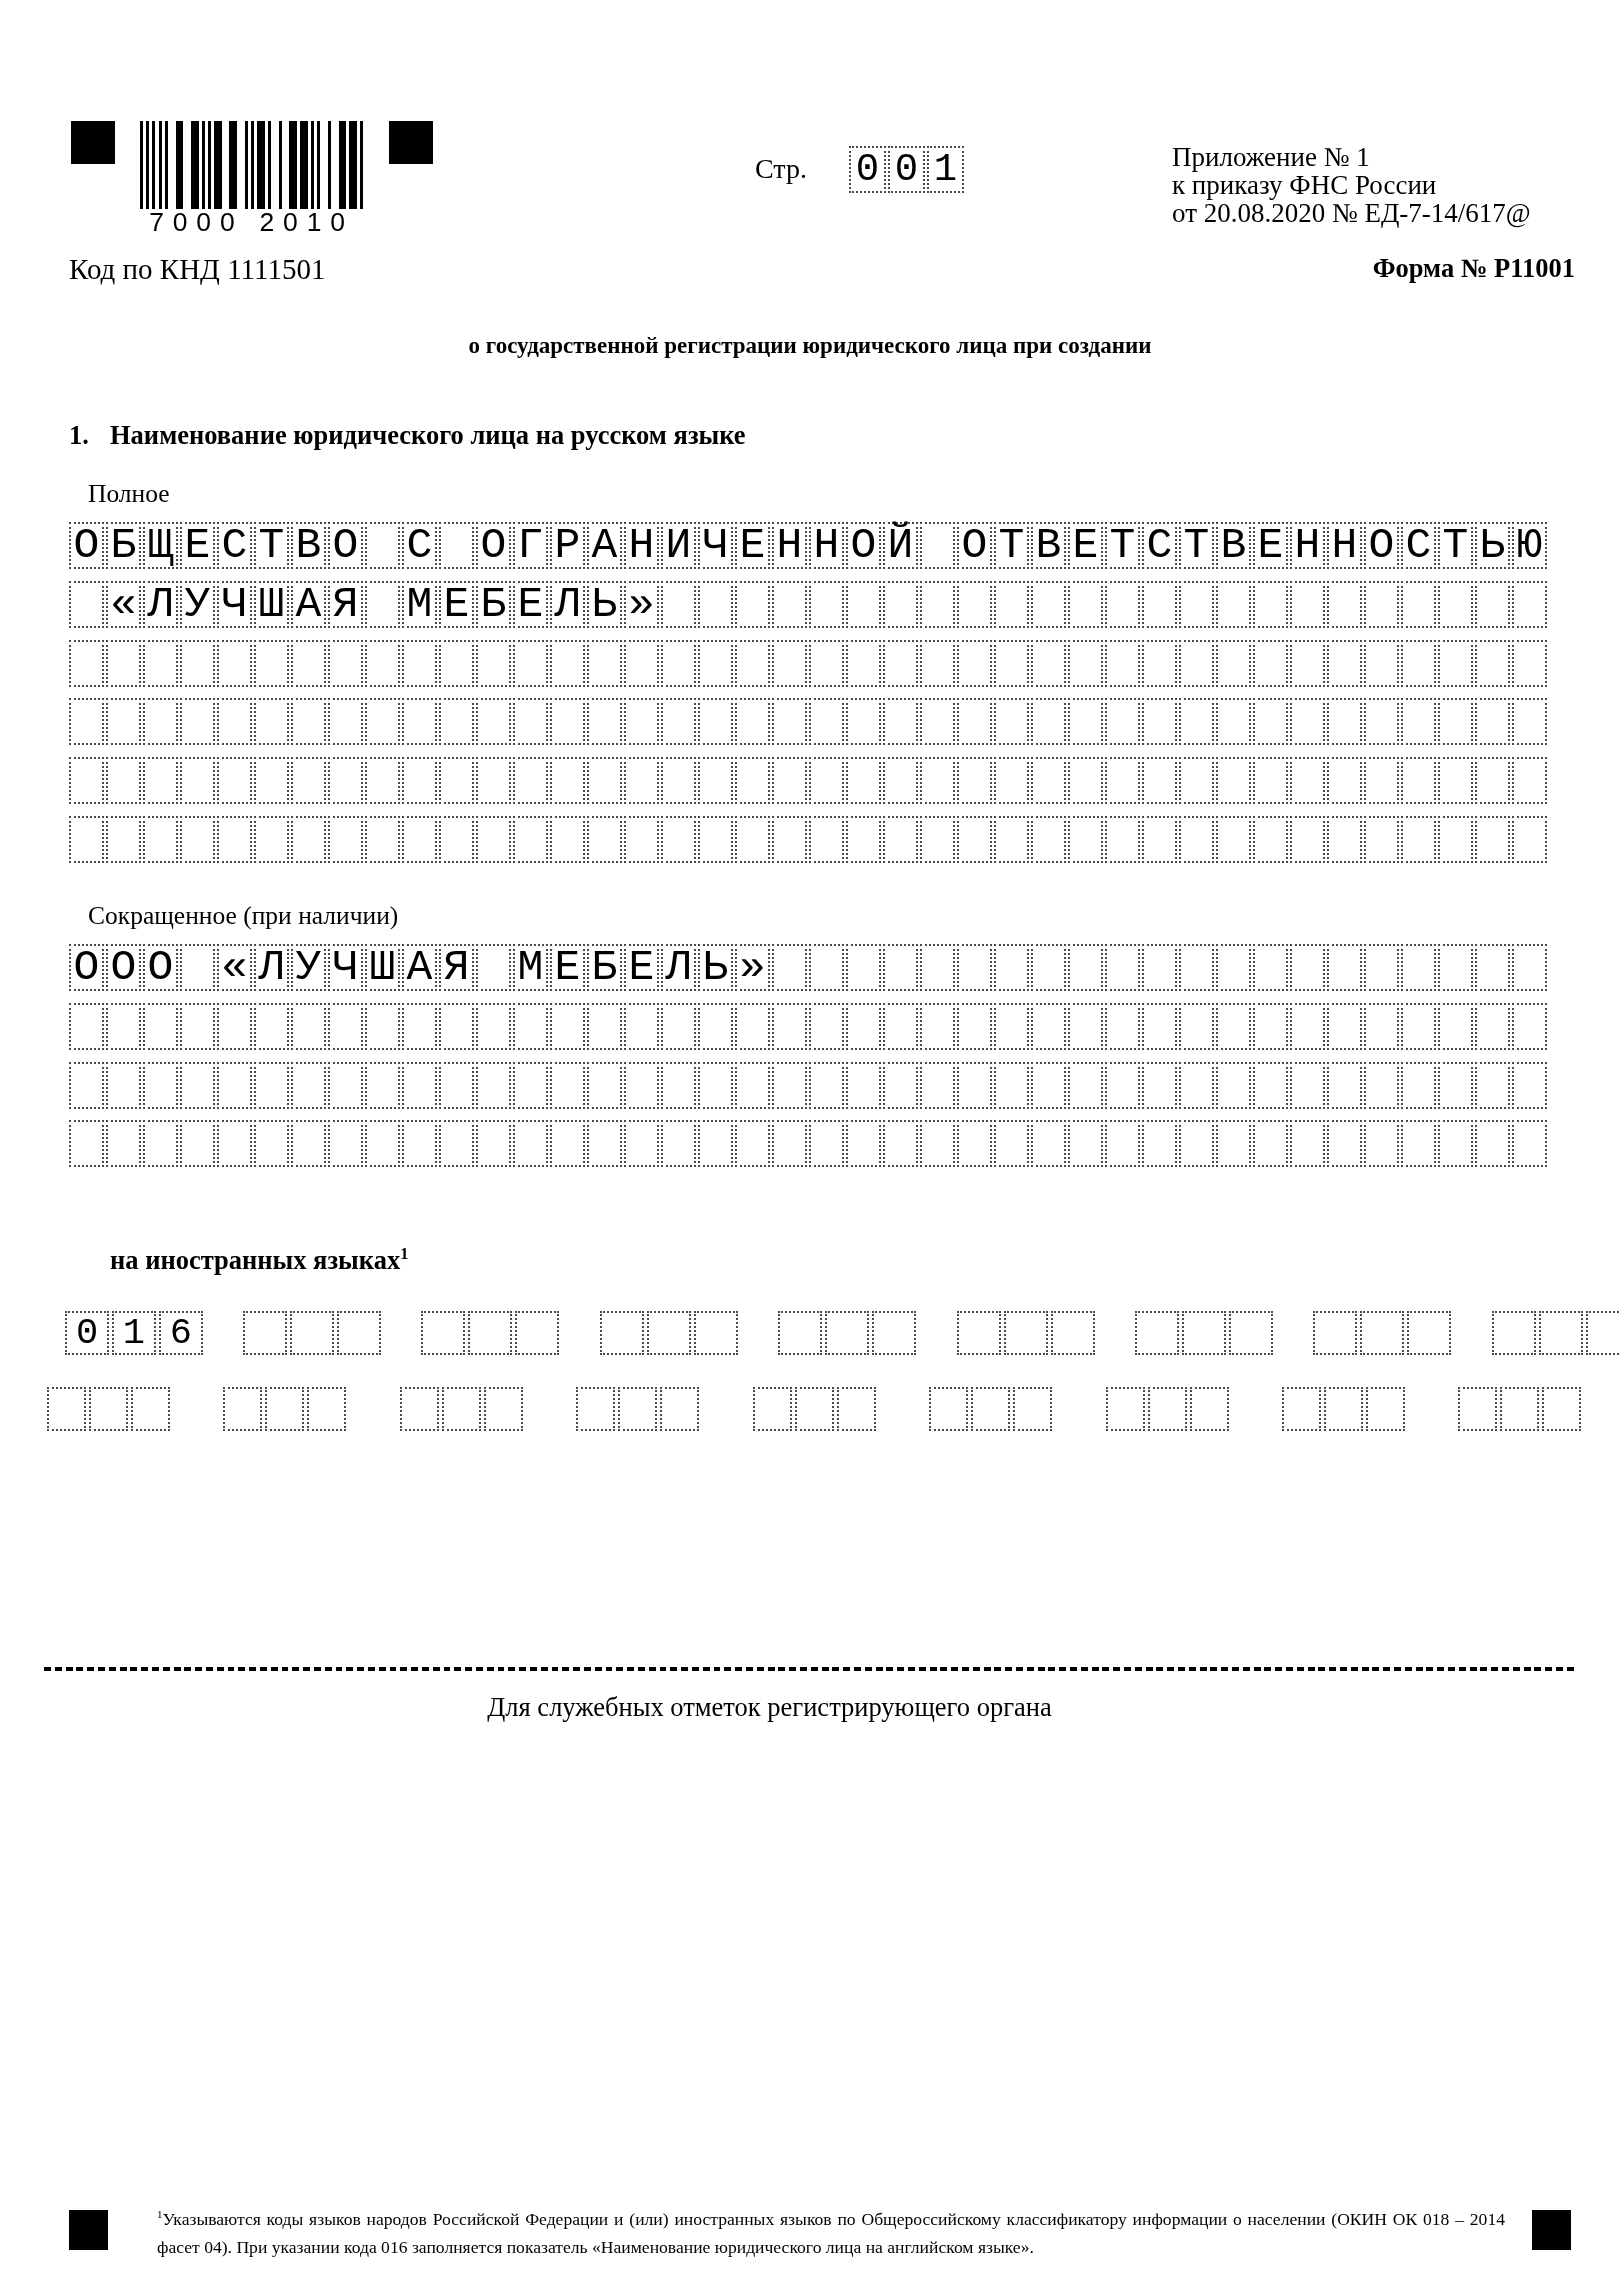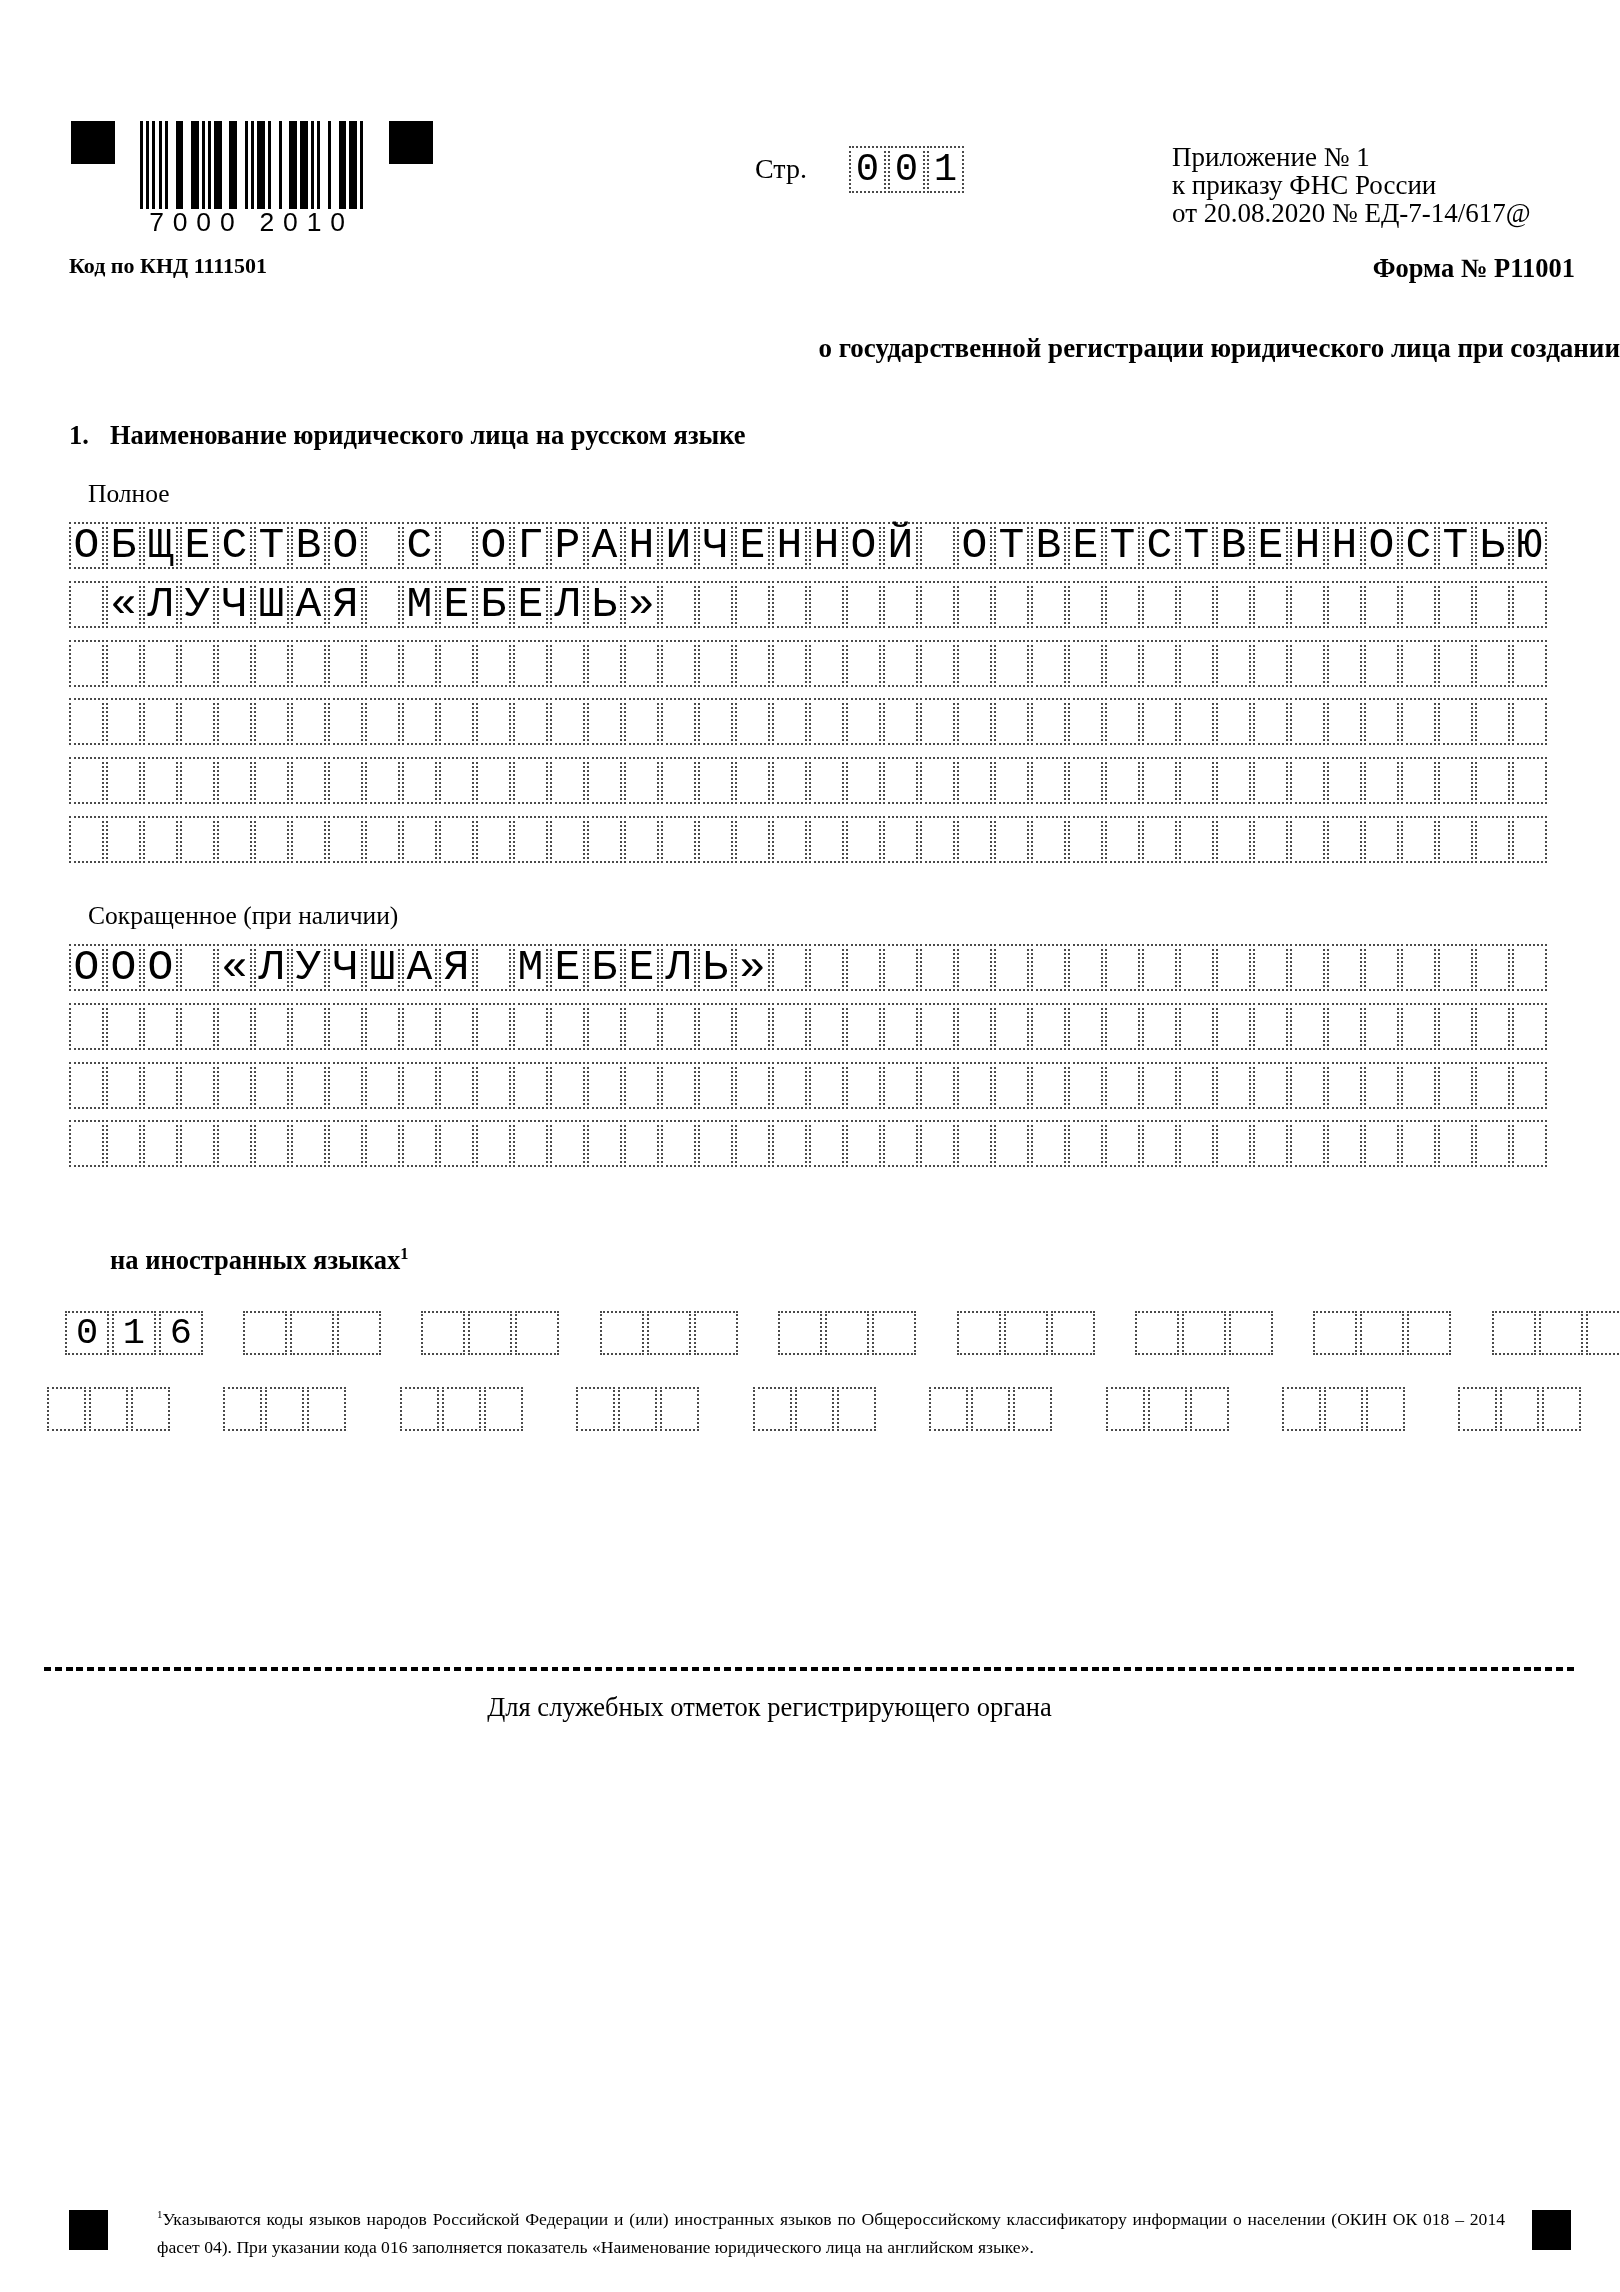--- a/index.html
+++ b/index.html
@@ -12,24 +12,24 @@
   .barcode{position:absolute;left:140px;top:121px;width:223px;height:88px;display:flex;align-items:stretch;}
   .barcode div{height:100%;}
   .barcode-digits{position:absolute;left:130px;top:207px;width:243px;text-align:center;
     font-family:"Liberation Sans",sans-serif;font-size:26.5px;letter-spacing:8.8px;white-space:pre;}
   .str-label{position:absolute;left:755px;top:153px;font-size:28px;}
   .pagenum{position:absolute;left:849px;top:146px;display:flex;gap:2px;}
   .pagenum .pcell{width:37px;height:47px;box-sizing:border-box;border:2px dotted #4a4a4a;
     display:flex;align-items:center;justify-content:center;
     font-family:"Liberation Mono",monospace;font-size:39px;}
   .appendix{position:absolute;left:1172px;top:143px;font-size:27px;line-height:28px;}
-  .knd{position:absolute;left:69px;top:253px;font-size:22px;font-weight:bold;}
+  .knd{position:absolute;left:69px;top:253px;font-size:29px;font-weight:normal;}
   .form-no{position:absolute;right:45px;top:253px;font-size:26.5px;font-weight:bold;}
   .title1{position:absolute;left:0;top:297px;width:1620px;text-align:center;font-size:30px;font-weight:bold;}
-  .title2{position:absolute;left:0;top:333px;width:1620px;text-align:right;font-size:27px;font-weight:bold;}
+  .title2{position:absolute;left:0;top:333px;width:1620px;text-align:center;font-size:23px;font-weight:bold;}
   
   .sec-head{position:absolute;font-size:26.5px;font-weight:bold;white-space:nowrap;}
   .sec-num{display:inline-block;min-width:41px;}
   .sub-label{position:absolute;font-size:25.5px;}
   sup.fn{font-size:0.62em;vertical-align:super;line-height:0;}
   
   .cgrid{position:absolute;}
   .crow{display:flex;gap:2px;height:47px;margin-bottom:11.8px;}
   .ccell{width:35px;height:47px;box-sizing:border-box;border:2px dotted #4a4a4a;background:#fff;
     display:flex;align-items:center;justify-content:center;

